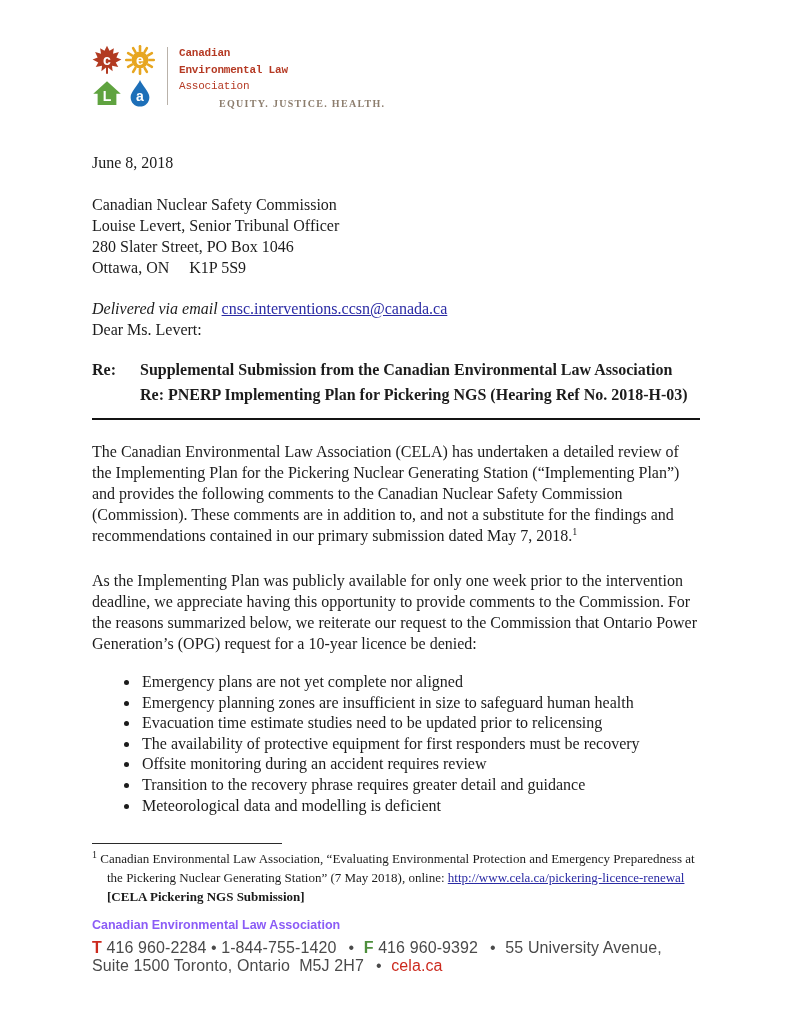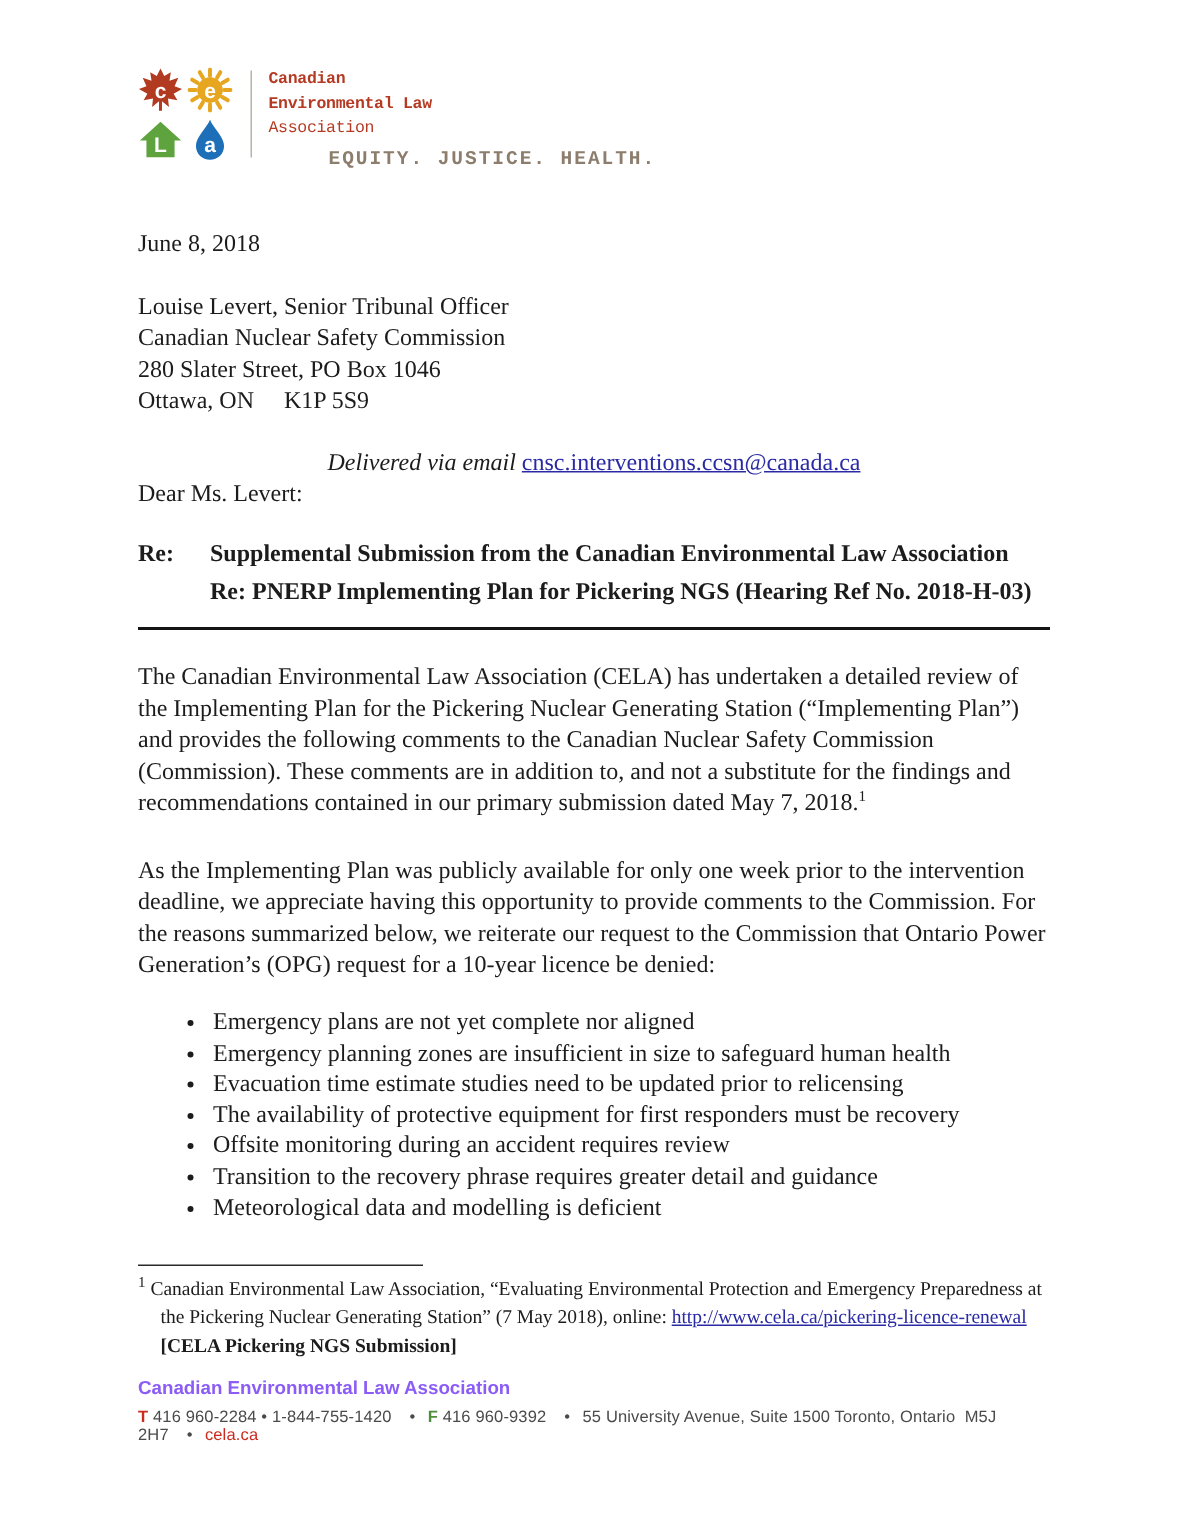--- a/index.html
+++ b/index.html
@@ -47,37 +47,37 @@
     font-family: Liberation Mono, monospace;
     color: #b53a24;
     font-size: 11px;
     line-height: 16.5px;
     font-weight: bold;
     letter-spacing: -0.2px;
   }
   .logo-name.assoc { font-weight: normal; }
   .logo-tagline {
     margin-top: 3px;
-    font-family: Liberation Mono, monospace;
-    font-size: 13px;
+    font-family: Liberation Serif, serif;
+    font-size: 10px;
     font-weight: bold;
     letter-spacing: 1.3px;
     color: #8c7d6d;
     padding-left: 40px;
   }
 
   
   .letter {
     color: #1c1c1c;
     font-size: 16px;
     line-height: 21px;
   }
   .date-line { margin-top: 41px; }
   .recipient { margin-top: 21px; }
-  .delivery-line { margin-top: 20px; text-align: center; }
+  .delivery-line { margin-top: 20px; text-align: left; }
   .delivery-label { font-style: italic; }
   a.link { color: #2a2aa4; text-decoration: underline; cursor: pointer; }
   .salutation { }
   .subject { display: flex; margin-top: 17px; line-height: 25px; }
   .subject-label { font-weight: bold; width: 48px; flex: none; }
   .subject-text { font-weight: bold; flex: 1; }
   .rule {
     margin-top: 11px;
     border: none;
     border-top: 2.5px solid #141414;
@@ -115,21 +115,21 @@
     left: 92px; right: 91px; top: 918px;
     font-family: "Liberation Sans", sans-serif;
   }
   .footer-org {
     color: #8b5cf6;
     font-weight: bold;
     font-size: 12.5px;
   }
   .footer-contact {
     margin-top: 7px;
-    font-size: 11px;
+    font-size: 16px;
     color: #4a4a4a;
     letter-spacing: 0.1px;
   }
   .footer-contact .lbl-t { color: #cc2a1e; font-weight: bold; }
   .footer-contact .lbl-f { color: #4e8f3c; font-weight: bold; }
   .footer-contact .sep-wide { padding: 0 5px 0 12px; }
   a.site-link { color: #cc2a1e; text-decoration: none; cursor: pointer; }
 </style>
 </head>
 <body>
@@ -185,22 +185,22 @@
         <div class="logo-name assoc">Association</div>
         <div class="logo-tagline">EQUITY. JUSTICE. HEALTH.</div>
       </div>
     </div>
 
     <div class="letter">
 
       <p class="date-line">June 8, 2018</p>
 
       <div class="recipient">
+          <div>Canadian Nuclear Safety Commission</div>
           <div>Louise Levert, Senior Tribunal Officer</div>
-          <div>Canadian Nuclear Safety Commission</div>
           <div>280 Slater Street, PO Box 1046</div>
           <div>Ottawa, ON&nbsp;&nbsp;&nbsp;&nbsp;&nbsp;K1P 5S9</div>
         </div>
 
       <p class="delivery-line">
         <span class="delivery-label">Delivered via email</span>
         <a class="link" href="#">cnsc.interventions.ccsn@canada.ca</a>
       </p>
 
       <p class="salutation">Dear Ms. Levert:</p>

